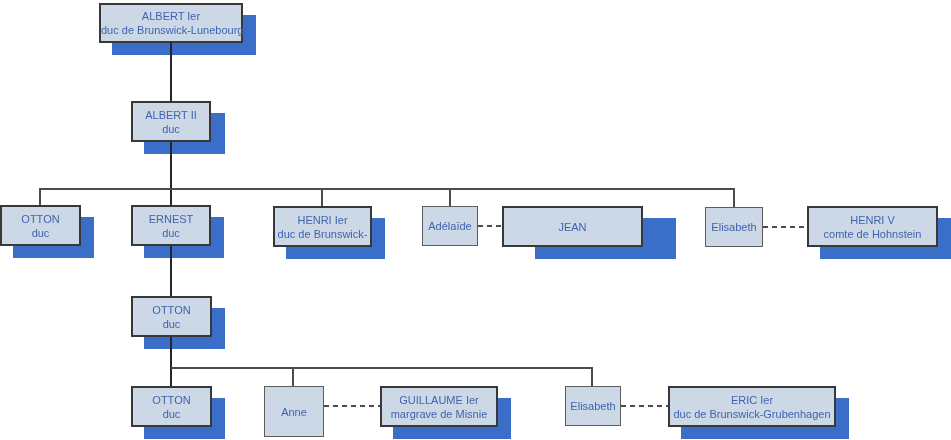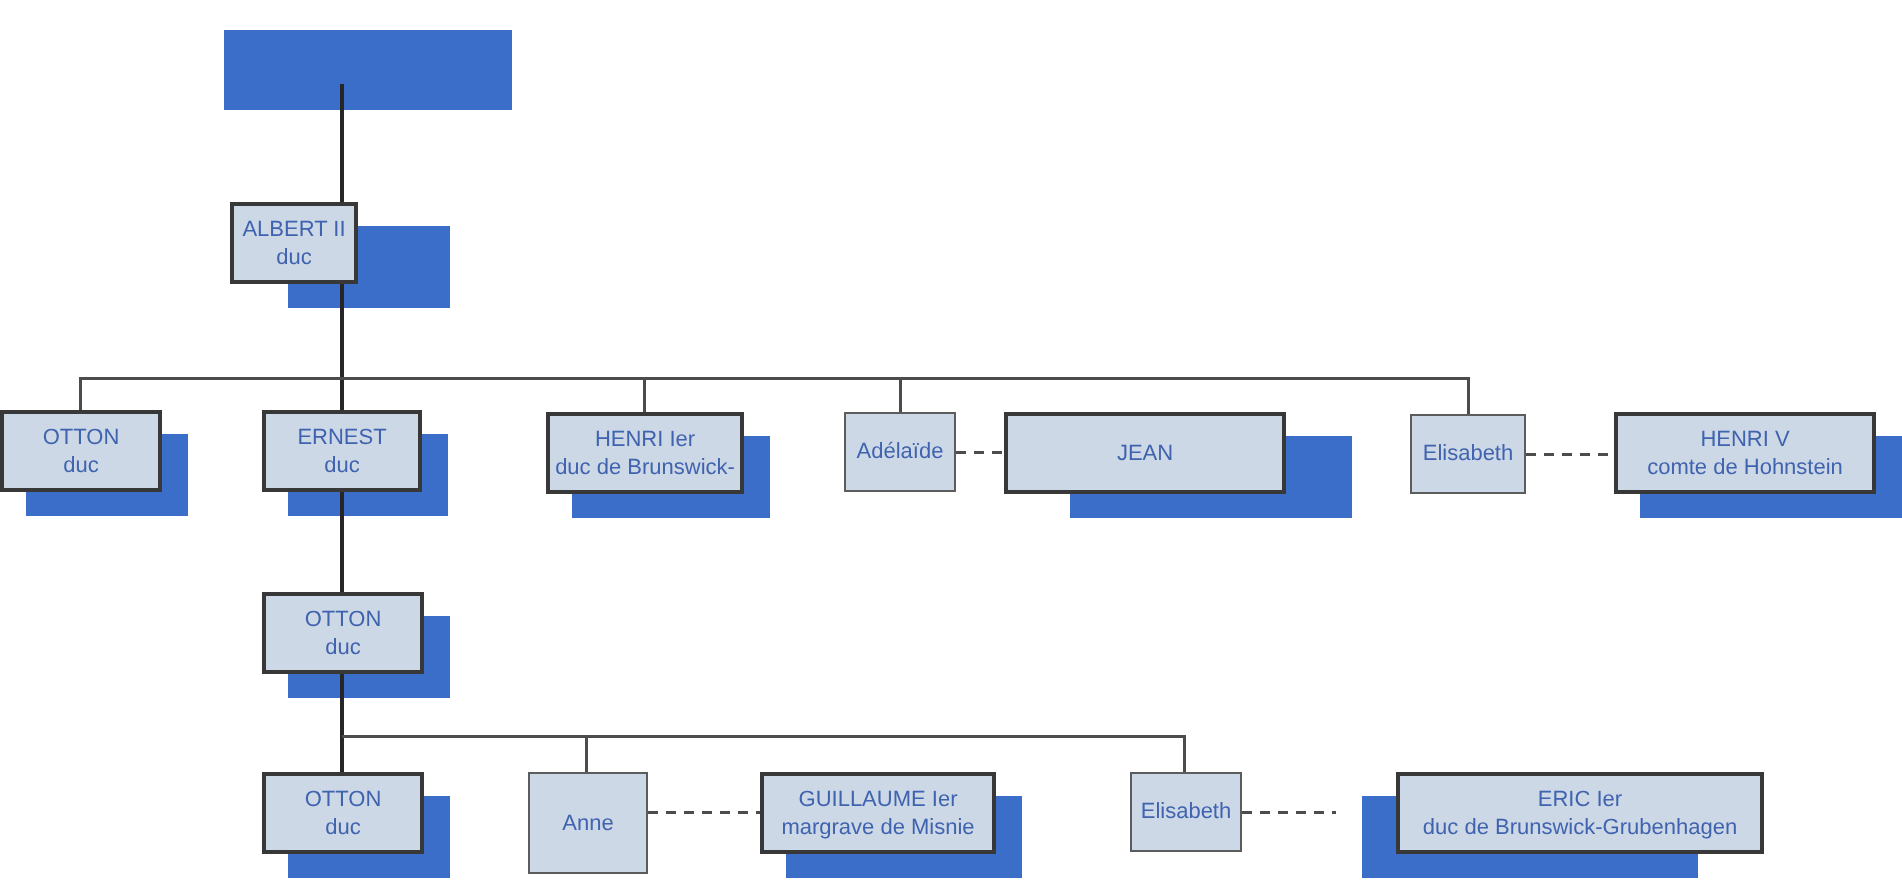--- a/index.html
+++ b/index.html
@@ -70,22 +70,26 @@
 
     <polyline points="171,368 592,368 592,386" fill="none" stroke="#4c4c4c" stroke-width="1.5"></polyline>
     <line x1="293" y1="368" x2="293" y2="386" stroke="#4c4c4c" stroke-width="1.5"></line>
 
     <line x1="478" y1="226" x2="522" y2="226" stroke="#4c4c4c" stroke-width="1.5" stroke-dasharray="5 4"></line>
     <line x1="763" y1="227" x2="807" y2="227" stroke="#4c4c4c" stroke-width="1.5" stroke-dasharray="5 4"></line>
     <line x1="324" y1="406" x2="380" y2="406" stroke="#4c4c4c" stroke-width="1.5" stroke-dasharray="5 4"></line>
     <line x1="621" y1="406" x2="668" y2="406" stroke="#4c4c4c" stroke-width="1.5" stroke-dasharray="5 4"></line>
   </svg>
 
+  <div class="node" style="left:99px;top:3px;width:144px;height:40px">
+    <div class="nm">ALBERT Ier</div>
+    <div class="tt">duc de Brunswick-Lunebourg</div>
+  </div>
 
-  <div class="node" style="left:115px;top:101px;width:64px;height:41px">
+  <div class="node" style="left:131px;top:101px;width:80px;height:41px">
     <div class="nm">ALBERT II</div>
     <div class="tt">duc</div>
   </div>
 
   <div class="node" style="left:0px;top:205px;width:81px;height:41px">
     <div class="nm">OTTON</div>
     <div class="tt">duc</div>
   </div>
 
   <div class="node" style="left:131px;top:205px;width:80px;height:41px">
@@ -135,18 +139,18 @@
   <div class="node" style="left:380px;top:386px;width:118px;height:41px">
     <div class="nm">GUILLAUME Ier</div>
     <div class="tt">margrave de Misnie</div>
   </div>
 
   <div class="node small" style="left:565px;top:386px;width:56px;height:40px">
     <div class="nm">Elisabeth</div>
     <div class="tt"></div>
   </div>
 
-  <div class="node" style="left:698px;top:386px;width:184px;height:41px">
+  <div class="node" style="left:668px;top:386px;width:168px;height:41px">
     <div class="nm">ERIC Ier</div>
     <div class="tt">duc de Brunswick-Grubenhagen</div>
   </div>
 
 </div>
 
 </body></html>

